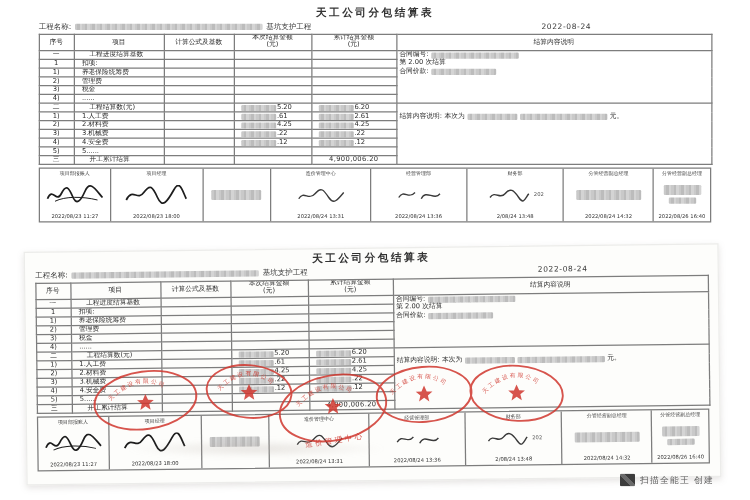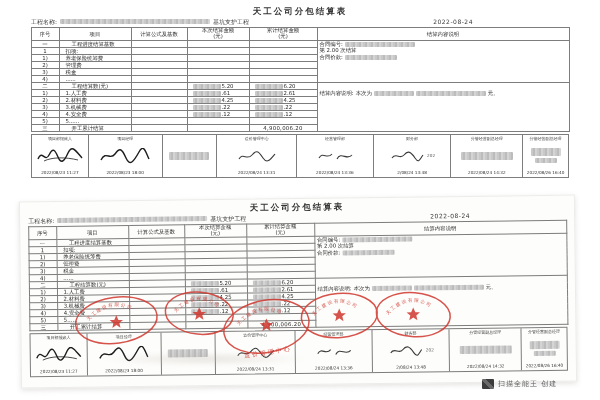--- a/index.html
+++ b/index.html
@@ -41,21 +41,21 @@
   .sb-mid { flex:1; display:flex; align-items:center; justify-content:center; gap:2px;
     flex-direction:column; width:100%; }
   .sb-date { font-size:4.2px; line-height:5px; color:#333; text-align:center; word-break:break-all; }
   .s1{width:57px}.s2{width:74px}.s3{width:55px}.s4{width:80px}.s5{width:77px}
   .s6{width:78px}.s7{width:72px}.s8{width:45px}
   .extra202 { font-size:4.2px; color:#555; }
   .stamps { position:absolute; left:0; top:0; pointer-events:none; }
   .smudge { position:absolute; left:100px; top:352px; width:210px; height:14px;
     background:radial-gradient(ellipse at center, rgba(175,165,158,.28), rgba(175,165,158,0) 70%);
     filter:blur(2px); }
-  .footer { position:absolute; left:482px; top:379px; display:flex; align-items:center; gap:4px;text-align:right; }
+  .footer { position:absolute; left:496px; top:379px; display:flex; align-items:center; gap:4px;text-align:right; }
   .scan-logo { width:12px; height:10px; background:#3c3c3c; border-radius:1px;
     background-image:linear-gradient(45deg,#3c3c3c 40%,#6a6a6a 40%,#6a6a6a 60%,#3c3c3c 60%); }
   .scan-text { font-size:7px; color:#5d5d5d; letter-spacing:1px; }
 </style>
 </head>
 <body>
 
 <div class="page page1 doc-slot">
   <div class="docwrap">
     <div class="ttl">天工公司分包结算表</div>

